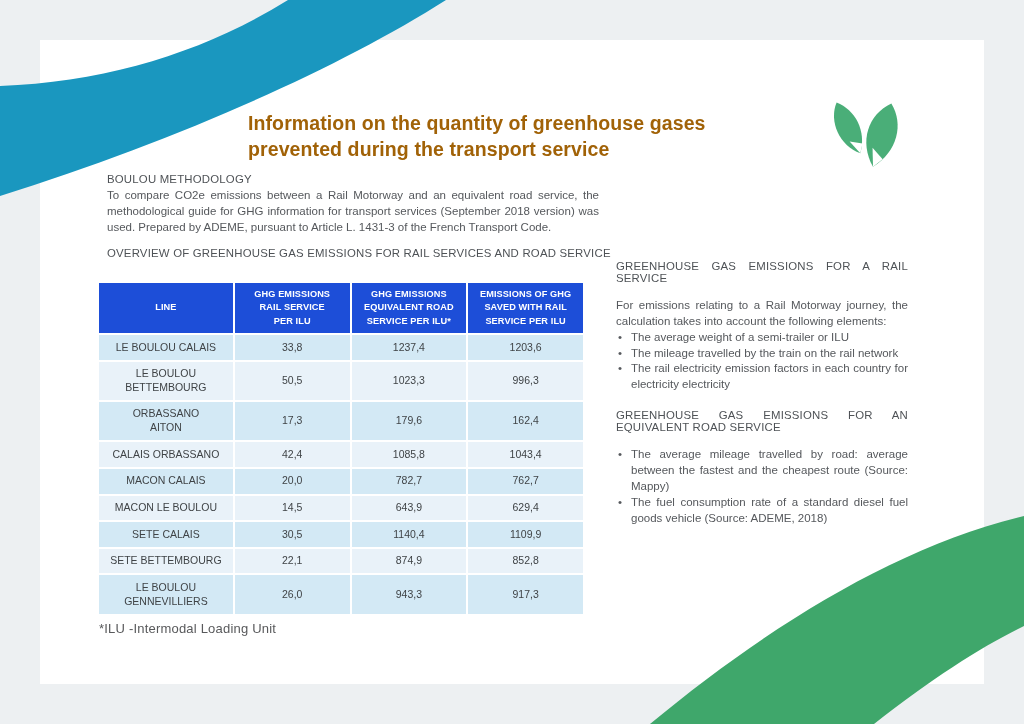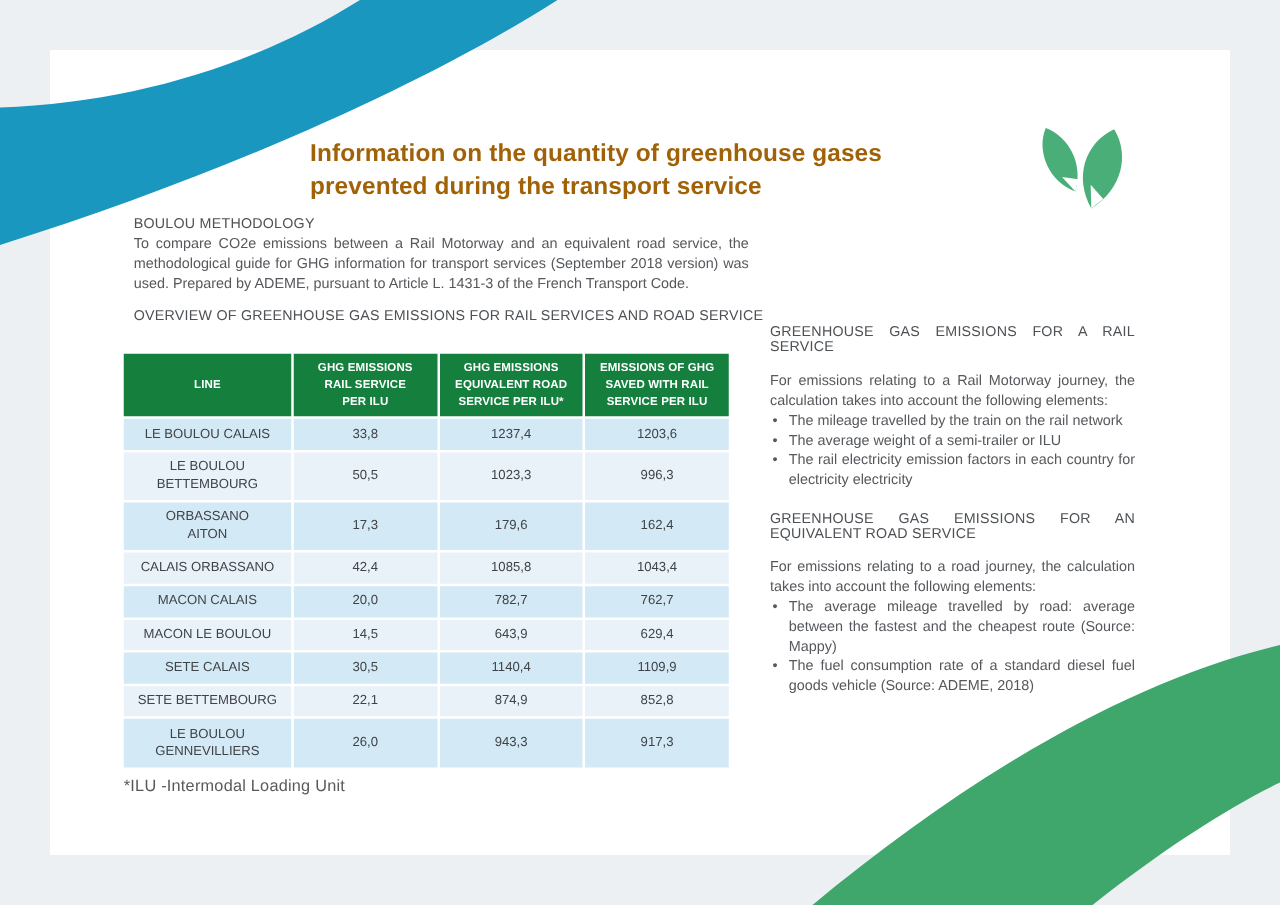--- a/index.html
+++ b/index.html
@@ -33,21 +33,21 @@
     font-size:11.5px; line-height:1.38; text-align:justify; color:#55585c;
   }
   .overview-heading { position:absolute; left:107px; top:247px; width:510px; }
 
   table.emissions {
     position:absolute; left:97px; top:281px; width:488px;
     border-collapse:separate; border-spacing:2px;
     table-layout:fixed;
   }
   table.emissions th {
-    background:#15803d; color:#ffffff; font-weight:bold;
+    background:#1d4ed8; color:#ffffff; font-weight:bold;
     font-size:9.2px; line-height:1.45; white-space:pre-line;
     text-align:center; vertical-align:middle; padding:5px 3px;
     letter-spacing:0.1px;
   }
   table.emissions td {
     font-size:10.5px; line-height:1.3; color:#3f4346;
     text-align:center; vertical-align:middle; padding:5.5px 4px;
   }
   table.emissions tr.odd td  { background:#d3e9f5; }
   table.emissions tr.even td { background:#e9f2f9; }
@@ -192,27 +192,26 @@
     </tr>
       </tbody>
   </table>
 
   <div class="footnote">*ILU -Intermodal Loading Unit</div>
 
   <div class="right-col">
     <div class="sec-heading">GREENHOUSE GAS EMISSIONS FOR A RAIL SERVICE</div>
     <p>For emissions relating to a Rail Motorway journey, the calculation takes into account the following elements:</p>
     <ul>
+        <li>The average weight of a semi-trailer or ILU</li>
         <li>The mileage travelled by the train on the rail network</li>
-        <li>The average weight of a semi-trailer or ILU</li>
         <li>The rail electricity emission factors in each country for electricity electricity</li>
       </ul>
 
     <div class="sec-heading">GREENHOUSE GAS EMISSIONS FOR AN EQUIVALENT ROAD SERVICE</div>
-    <p>For emissions relating to a road journey, the calculation takes into account the following elements:</p>
     <ul>
         <li>The average mileage travelled by road: average between the fastest and the cheapest route (Source: Mappy)</li>
         <li>The fuel consumption rate of a standard diesel fuel goods vehicle (Source: ADEME, 2018)</li>
       </ul>
   </div>
 
 
 </div>
 
 </body></html>

